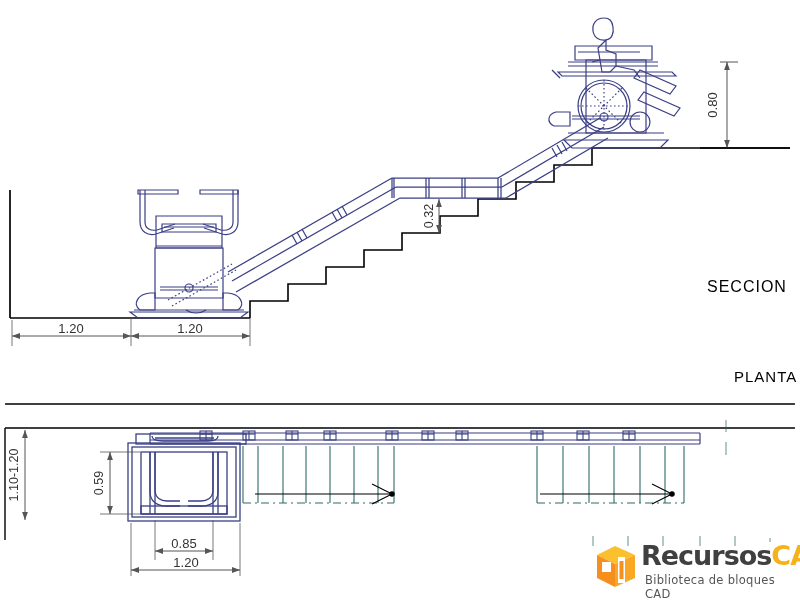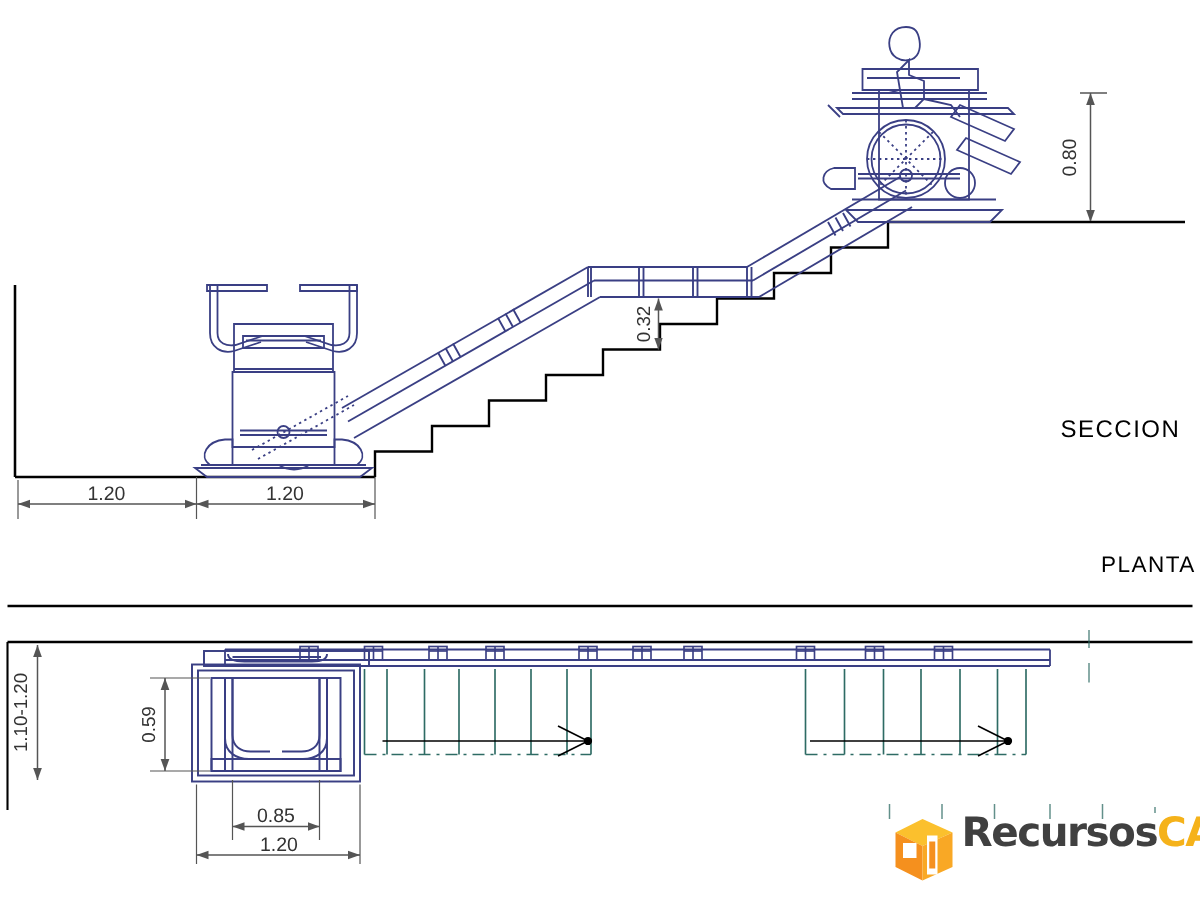--- a/index.html
+++ b/index.html
@@ -305,15 +305,16 @@
       <path d="M4,12 L22,3 L42,12 L22,21 z" fill="#fbc02d"></path>
       <path d="M4,12 L22,21 L22,44 L4,35 z" fill="#f5901e"></path>
       <path d="M22,21 L42,12 L42,35 L22,44 z" fill="#f9a825"></path>
       <rect x="9" y="19" width="9" height="10" fill="#ffffff"></rect>
       <rect x="25" y="14" width="7" height="26" fill="#ffffff"></rect>
       <rect x="26.5" y="18" width="4" height="18" fill="#f5901e"></rect>
     </svg>
     <div class="logo-txt" id="logo-main">
       <span class="part-a">Recursos</span><span class="part-b">CAD</span>
     </div>
+    <div class="logo-txt" id="logo-sub">Biblioteca de bloques CAD</div>
   </div>
 
 </div>
 
 </body></html>

